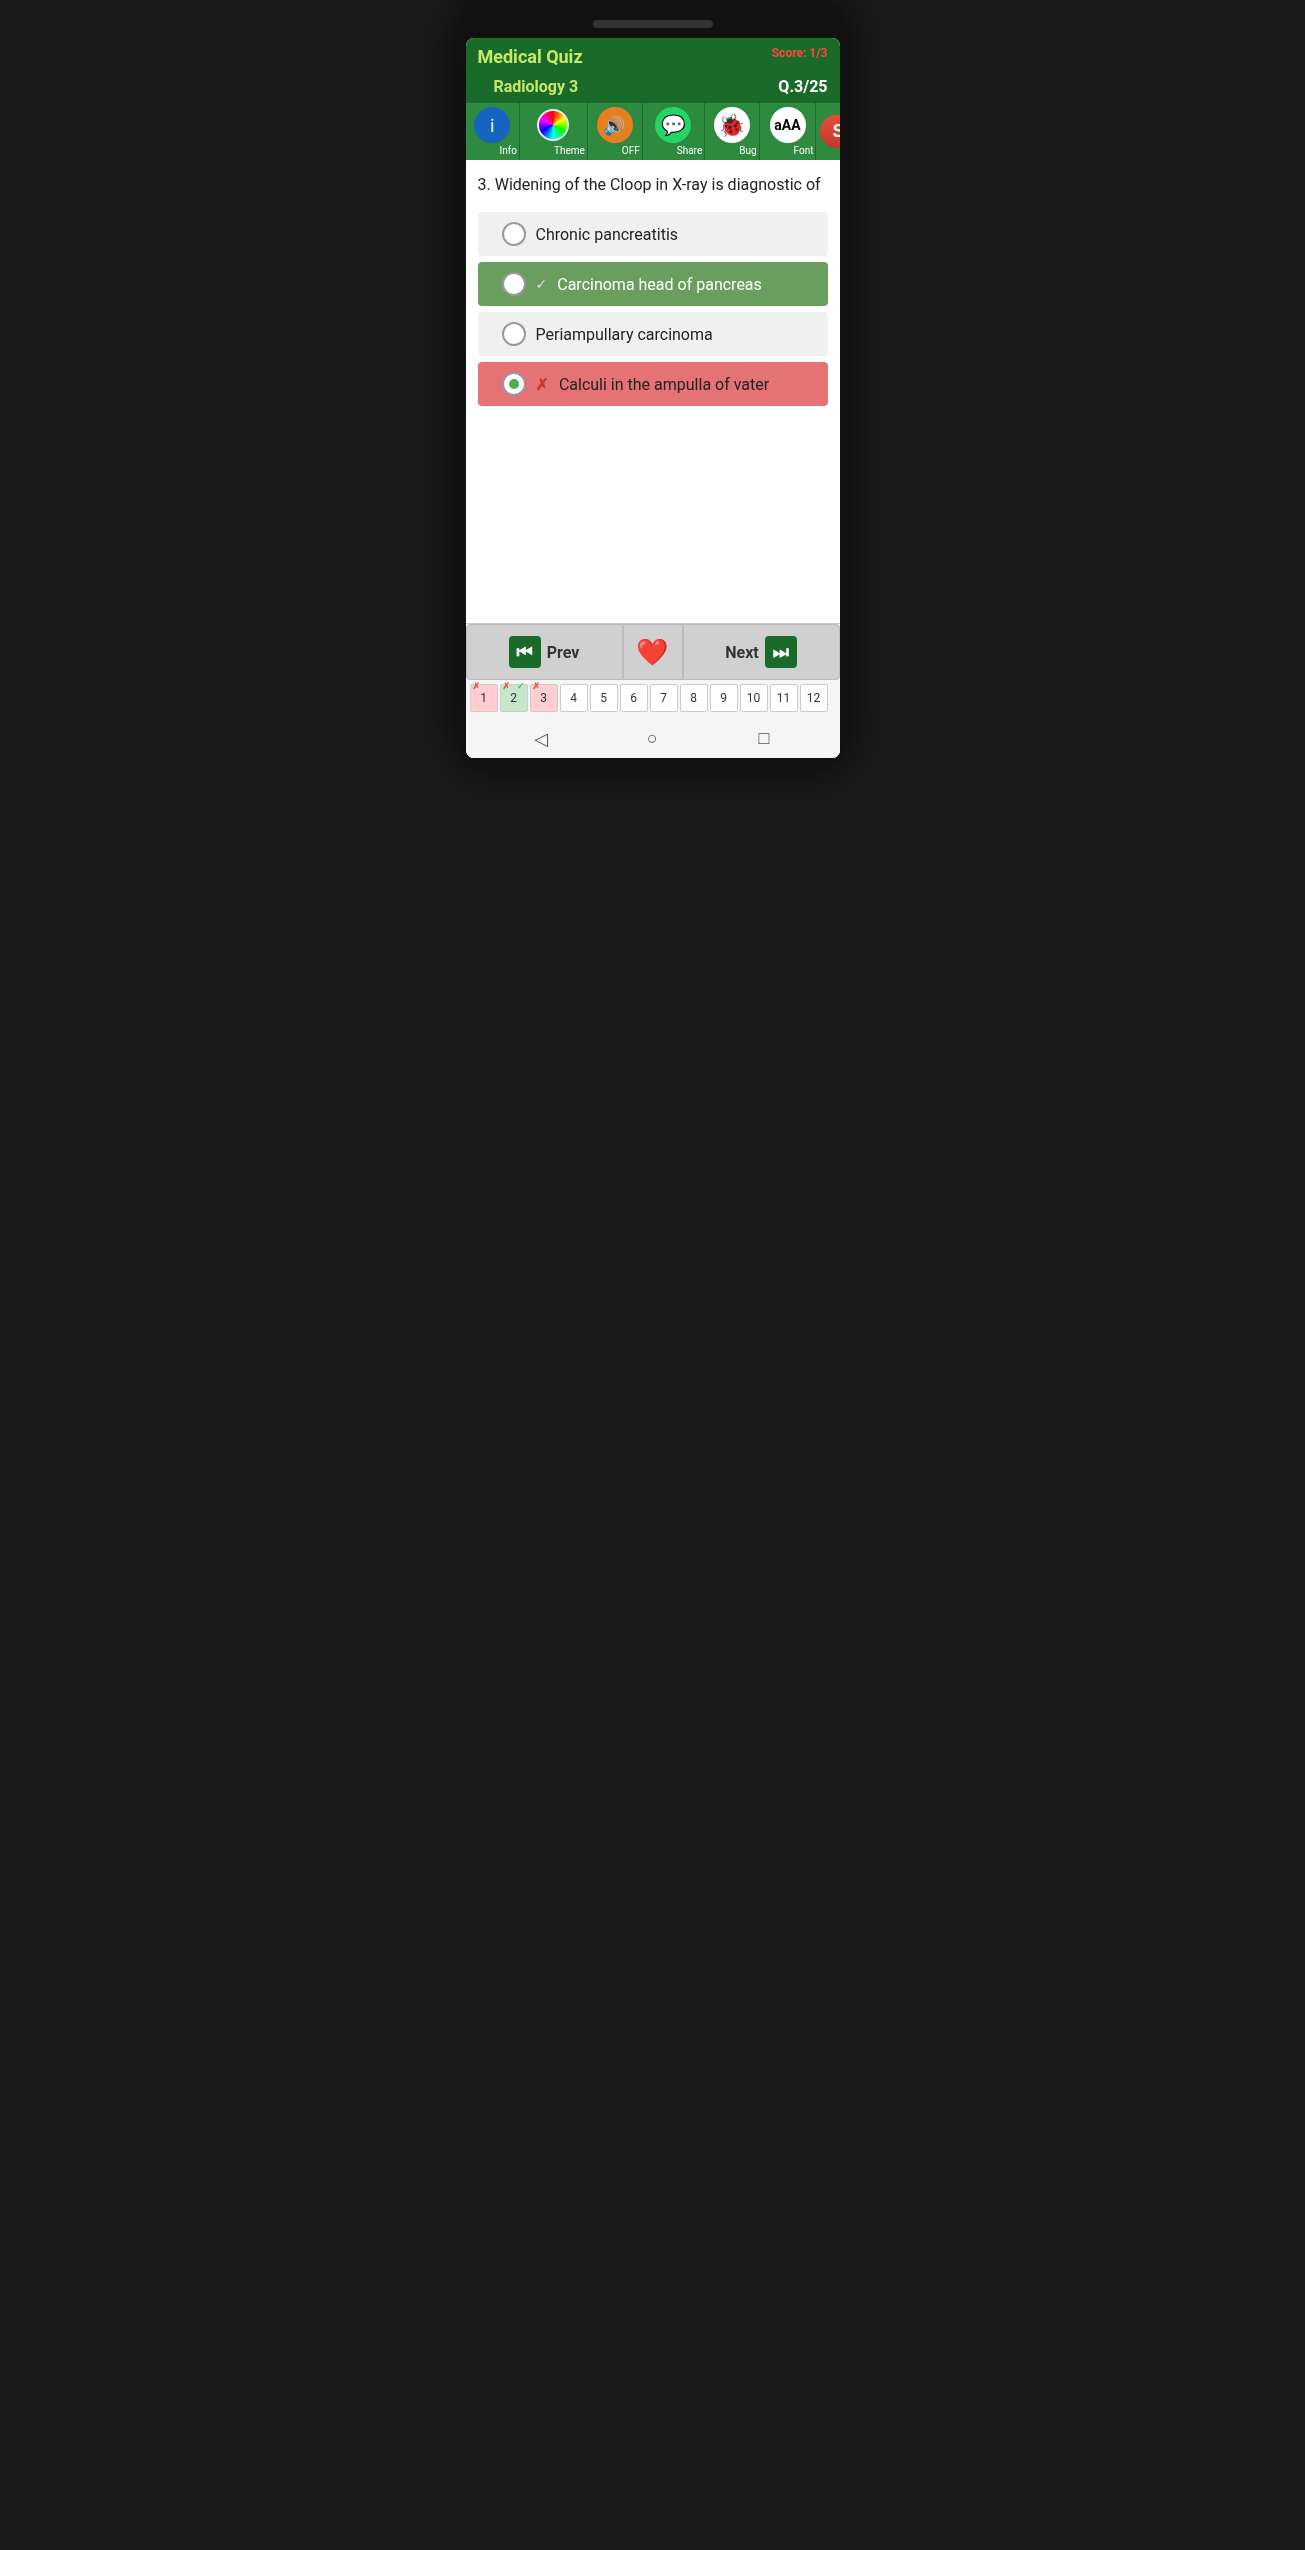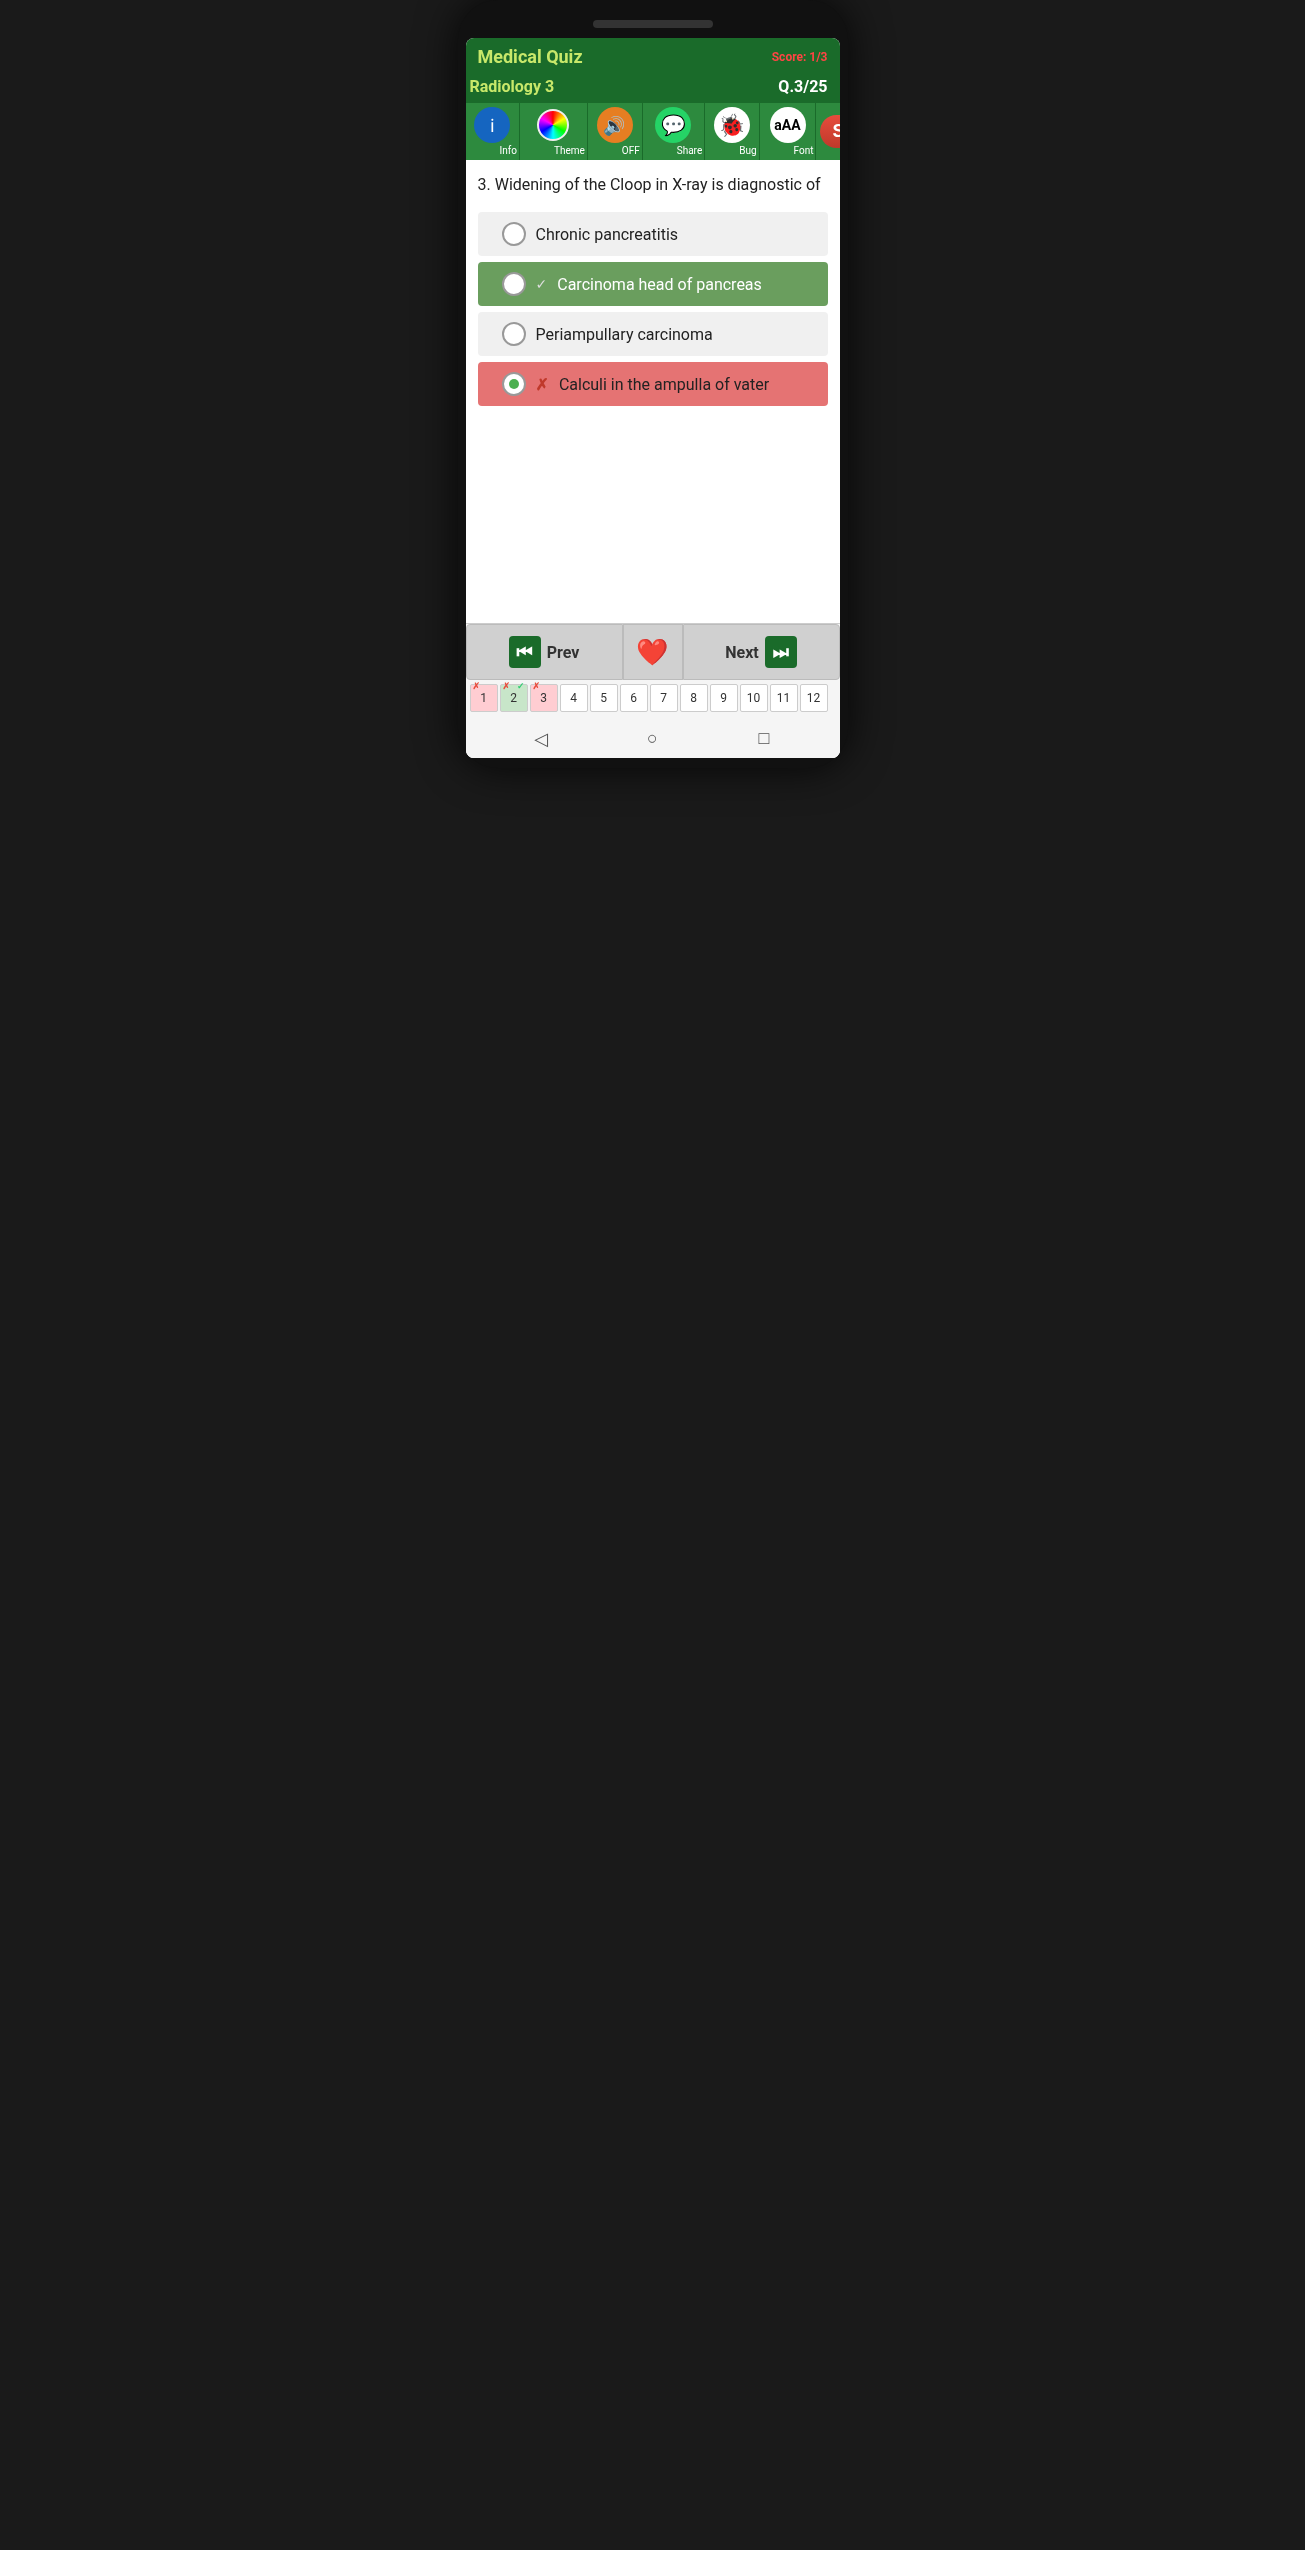--- a/index.html
+++ b/index.html
@@ -35,39 +35,38 @@
       overflow: hidden;
       min-height: 720px;
       display: flex;
       flex-direction: column;
     }
     
     .header-top {
       background: #1a6b2a;
       display: flex;
       justify-content: space-between;
-      align-items: center;
       padding: 8px 12px;
     }
     .header-top .app-title {
       color: #c8e86a;
       font-size: 18px;
       font-weight: bold;
     }
     .header-top .score {
       color: #ff4444;
       font-size: 12px;
       font-weight: bold;
     }
     .header-sub {
       background: #1a6b2a;
       display: flex;
       justify-content: space-between;
       align-items: center;
-      padding: 2px 12px 6px 4px;
+      padding: 2px 12px 6px 28px;
     }
     .header-sub .section-title {
       color: #c8e86a;
       font-size: 16px;
       font-weight: bold;
     }
     .header-sub .question-num {
       color: #fff;
       font-size: 16px;
       font-weight: bold;

